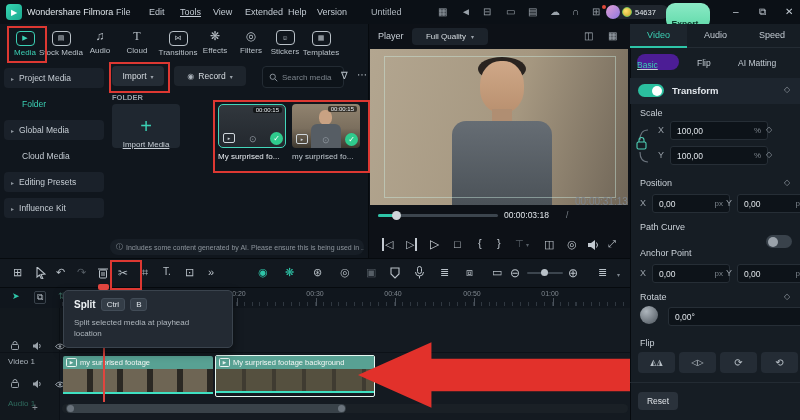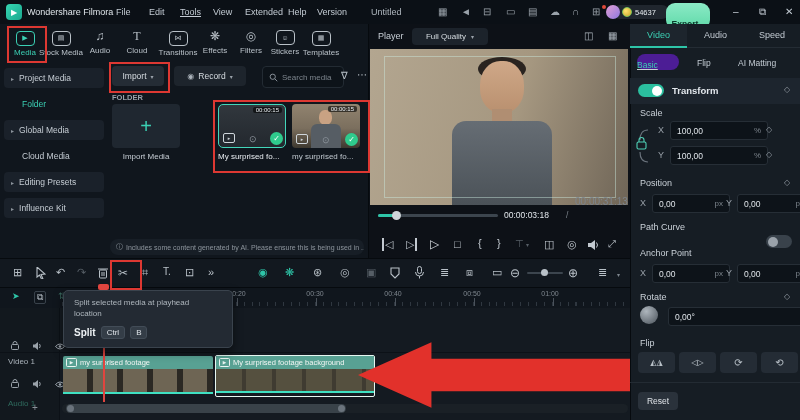--- a/index.html
+++ b/index.html
@@ -185,21 +185,21 @@
     <span style="font-size:8px;color:#7d858d;">Search media</span>
   </div>
   <span class="abs" style="left:341px;top:70px;font-size:10px;color:#b9c1c8;">∇</span>
   <span class="abs" style="left:357px;top:69px;font-size:10px;color:#b9c1c8;">⋯</span>
 
   <span class="abs txt" style="left:112px;top:93px;font-size:7.5px;font-weight:bold;color:#99a1a9;">FOLDER</span>
 
   <div class="abs" style="left:112px;top:104px;width:68px;height:44px;background:#1f2730;border-radius:4px;display:flex;align-items:center;justify-content:center;">
     <span style="font-size:20px;font-weight:200;color:#3bd0b4;">+</span>
   </div>
-  <span class="abs txt" style="left:112px;top:152px;width:68px;text-align:center;font-size:8px;color:#c6cdd4;">Import Media</span>
+  <span class="abs txt" style="left:112px;top:140px;width:68px;text-align:center;font-size:8px;color:#c6cdd4;text-decoration:underline;">Import Media</span>
 
   <div class="abs" style="left:218px;top:104px;width:68px;height:44px;background:linear-gradient(180deg,#31373d,#23282e);border:1.5px solid #43d6ba;border-radius:5px;box-sizing:border-box;">
     <span class="abs" style="right:3px;top:2px;background:rgba(0,0,0,.6);border-radius:2px;padding:0 3px;font-size:6px;color:#e8edf1;">00:00:15</span>
     <span class="abs" style="left:4px;bottom:4px;width:10px;height:8px;border:1px solid #cfd6db;border-radius:2px;font-size:5px;color:#cfd6db;text-align:center;line-height:8px;"><span>▸</span></span>
     <span class="abs" style="left:30px;bottom:3px;font-size:9px;color:#8a929a;">⊙</span>
     <span class="abs" style="right:2px;bottom:2px;width:13px;height:13px;border-radius:50%;background:#2fcb8d;color:#fff;font-size:8px;text-align:center;line-height:13px;"><span>✓</span></span>
   </div>
   <span class="abs txt" style="left:218px;top:152px;width:68px;font-size:8px;color:#e8edf1;overflow:hidden;">My surprised fo...</span>
 
   <div class="abs" style="left:292px;top:104px;width:68px;height:44px;background:linear-gradient(180deg,#91836f 0%,#7b6f5e 55%,#3d382f 100%);border-radius:4px;">
@@ -465,26 +465,26 @@
   <div class="abs" style="left:103px;top:288px;width:2px;height:114px;background:#e0453f;z-index:8;"></div>
   <div class="abs" style="left:98px;top:284px;width:11px;height:6px;background:#e0453f;border-radius:2px;z-index:13;"></div>
 
   <div class="abs" style="left:62px;top:404px;width:566px;height:9px;background:#1a2026;border-radius:5px;"></div>
   <div class="abs" style="left:66px;top:404px;width:280px;height:9px;background:#394249;border-radius:5px;">
     <span class="abs" style="left:1px;top:1px;width:7px;height:7px;border-radius:50%;background:#6a737c;"></span>
     <span class="abs" style="right:1px;top:1px;width:7px;height:7px;border-radius:50%;background:#6a737c;"></span>
   </div>
 
   <div class="abs" style="left:63px;top:290px;width:168px;height:56px;background:#232a33;border:1px solid #3a434d;border-radius:5px;box-shadow:0 4px 10px rgba(0,0,0,.5);z-index:12;">
-    <div style="margin:6px 10px 0 10px;font-size:8px;line-height:11px;color:#aeb6bd;width:130px;">Split selected media at playhead location</div>
     <div style="display:flex;align-items:center;margin:7px 0 0 10px;">
       <span style="font-size:10px;font-weight:bold;color:#eef2f5;">Split</span>
       <span class="key-badge">Ctrl</span>
       <span class="key-badge">B</span>
     </div>
+    <div style="margin:6px 10px 0 10px;font-size:8px;line-height:11px;color:#aeb6bd;width:130px;">Split selected media at playhead location</div>
   </div>
 
   <div class="abs" style="left:358px;top:341px;width:272px;height:68px;background:#e2312b;z-index:15;clip-path:polygon(0 50%,27% 2%,27% 26%,100% 26%,100% 74%,27% 74%,27% 98%);filter:drop-shadow(2px 3px 2px rgba(0,0,0,.45));"></div>
 
   <div class="abs redbox" style="left:7px;top:26px;width:36px;height:33px;"></div>
   <div class="abs redbox" style="left:109px;top:62px;width:57px;height:27px;"></div>
   <div class="abs redbox" style="left:213px;top:100px;width:153px;height:69px;"></div>
   <div class="abs redbox" style="left:110px;top:260px;width:28px;height:26px;"></div>
 
 </div>

